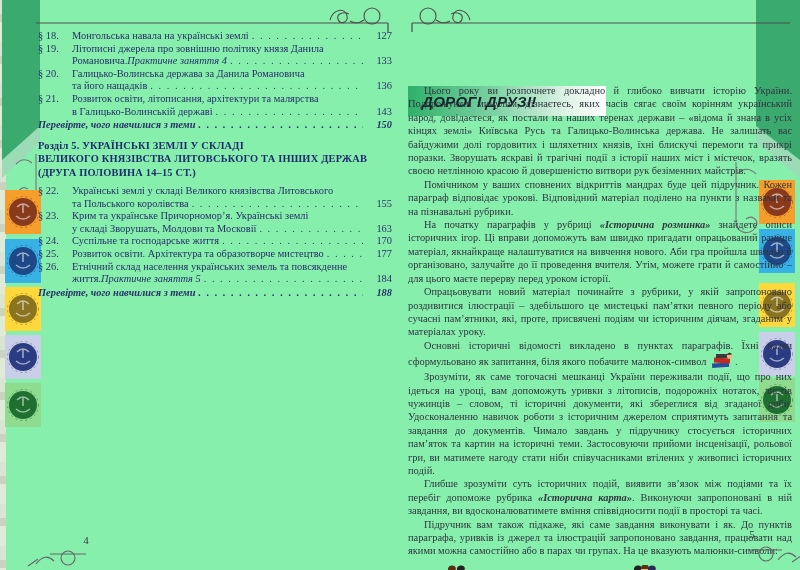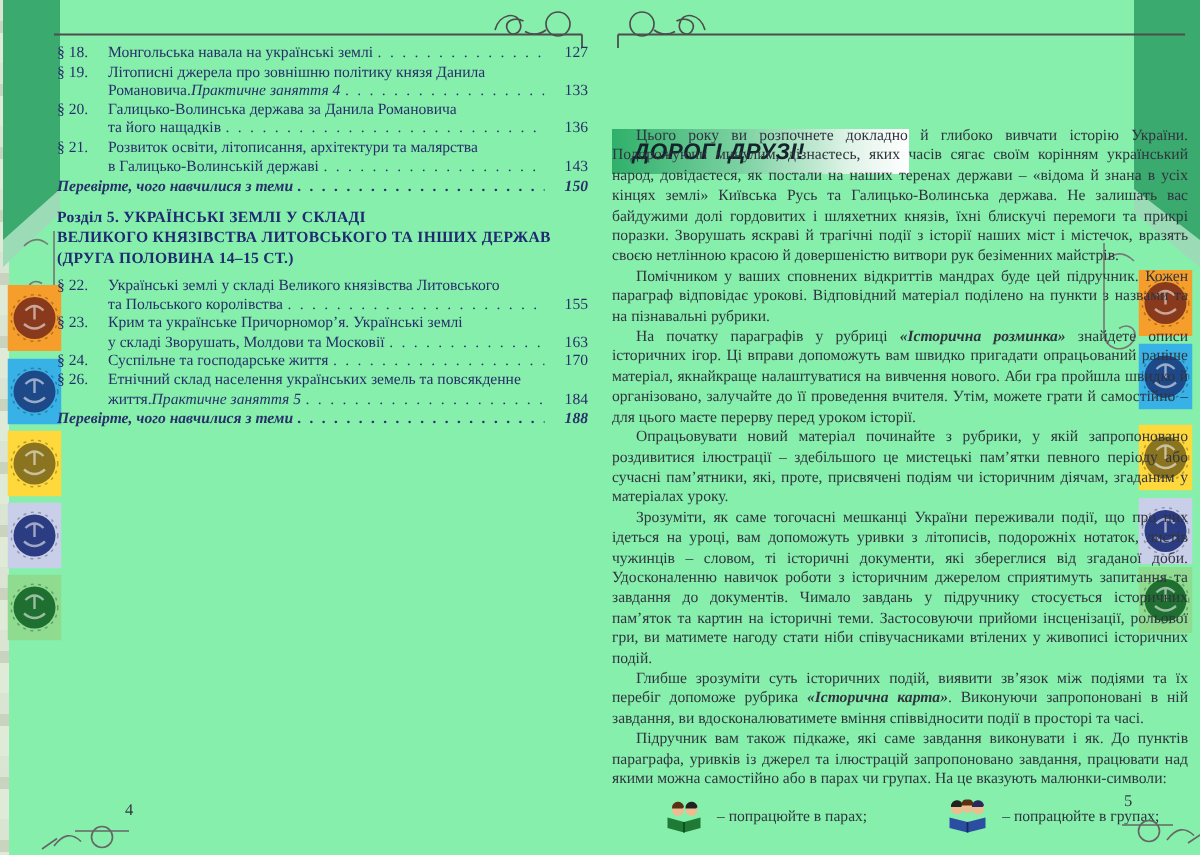--- a/index.html
+++ b/index.html
@@ -243,20 +243,26 @@
       <span class="tp">163</span>
     </div>
 
     <div class="trow">
       <span class="tn">§ 24.</span>
       <span class="tt">Суспільне та господарське життя</span>
       <span class="leader"></span>
       <span class="tp">170</span>
     </div>
 
+    <div class="trow">
+      <span class="tn">§ 25.</span>
+      <span class="tt">Розвиток освіти. Архітектура та образотворче мистецтво</span>
+      <span class="leader"></span>
+      <span class="tp">177</span>
+    </div>
 
     <div class="trow">
       <span class="tn">§ 26.</span>
       <span class="tt">Етнічний склад населення українських земель та повсякденне</span>
     </div>
     <div class="trow cont">
       <span class="tt">життя. </span>
       <span class="tt it">Практичне заняття 5</span>
       <span class="leader"></span>
       <span class="tp">184</span>
@@ -269,20 +275,28 @@
     </div>
   </div>
 
   <div class="rp-title">ДОРОГІ ДРУЗІ!</div>
 
   <div class="rp-body">
     <p>Цього року ви розпочнете докладно й глибоко вивчати історію України. Подорожуючи минулим, дізнаєтесь, яких часів сягає своїм корінням український народ, довідаєтеся, як постали на наших теренах держави – «відома й знана в усіх кінцях землі» Київська Русь та Галицько-Волинська держава. Не залишать вас байдужими долі гордовитих і шляхетних князів, їхні блискучі перемоги та прикрі поразки. Зворушать яскраві й трагічні події з історії наших міст і містечок, вразять своєю нетлінною красою й довершеністю витвори рук безіменних майстрів.</p>
     <p>Помічником у ваших сповнених відкриттів мандрах буде цей підручник. Кожен параграф відповідає урокові. Відповідний матеріал поділено на пункти з назвами та на пізнавальні рубрики.</p>
     <p><span>На початку параграфів у рубриці </span><span class="rubric">«Історична розминка»</span><span> знайдете описи історичних ігор. Ці вправи допоможуть вам швидко пригадати опрацьований раніше матеріал, якнайкраще налаштуватися на вивчення нового. Аби гра пройшла швидко й організовано, залучайте до її проведення вчителя. Утім, можете грати й самостійно – для цього маєте перерву перед уроком історії.</span></p>
     <p>Опрацьовувати новий матеріал починайте з рубрики, у якій запропоновано роздивитися ілюстрації – здебільшого це мистецькі пам’ятки певного періоду або сучасні пам’ятники, які, проте, присвячені подіям чи історичним діячам, згаданим у матеріалах уроку.</p>
+    <p><span>Основні історичні відомості викладено в пунктах параграфів. Їхні назви сформульовано як запитання, біля якого побачите малюнок-символ</span>
+      <svg class="inline-icon" width="22" height="18" viewBox="0 0 22 18">
+        <rect x="1" y="11" width="17" height="4.5" fill="#2b4ea2" transform="rotate(-4 9 13)"></rect>
+        <rect x="3" y="6" width="16" height="5" fill="#c22a1e" transform="rotate(3 11 8)"></rect>
+        <rect x="5" y="2" width="12" height="4" fill="#3a3a3a"></rect>
+        <circle cx="18.5" cy="4" r="2.6" fill="#e8b98a"></circle>
+        <path d="M16 3 a2.6 2.6 0 0 1 5 -0.5" fill="#4a2a10"></path>
+      </svg><span>.</span></p>
     <p>Зрозуміти, як саме тогочасні мешканці України переживали події, що про них ідеться на уроці, вам допоможуть уривки з літописів, подорожніх нотаток, листів чужинців – словом, ті історичні документи, які збереглися від згаданої доби. Удосконаленню навичок роботи з історичним джерелом сприятимуть запитання та завдання до документів. Чимало завдань у підручнику стосується історичних пам’яток та картин на історичні теми. Застосовуючи прийоми інсценізації, рольової гри, ви матимете нагоду стати ніби співучасниками втілених у живописі історичних подій.</p>
     <p><span>Глибше зрозуміти суть історичних подій, виявити зв’язок між подіями та їх перебіг допоможе рубрика </span><span class="rubric">«Історична карта»</span><span>. Виконуючи запропоновані в ній завдання, ви вдосконалюватимете вміння співвідносити події в просторі та часі.</span></p>
     <p>Підручник вам також підкаже, які саме завдання виконувати і як. До пунктів параграфа, уривків із джерел та ілюстрацій запропоновано завдання, працювати над якими можна самостійно або в парах чи групах. На це вказують малюнки-символи:</p>
 
     <div class="sym-row">
       <svg width="28" height="22" viewBox="0 0 28 22">
         <circle cx="10" cy="6" r="4" fill="#edbd92"></circle>
         <path d="M6 5 a4 4 0 0 1 8 -1 l-1 1 z" fill="#5a3012"></path>
         <circle cx="19" cy="6" r="4" fill="#edbd92"></circle>
         <path d="M15 5 a4 4 0 0 1 8 -1 l-1 1 z" fill="#222222"></path>

